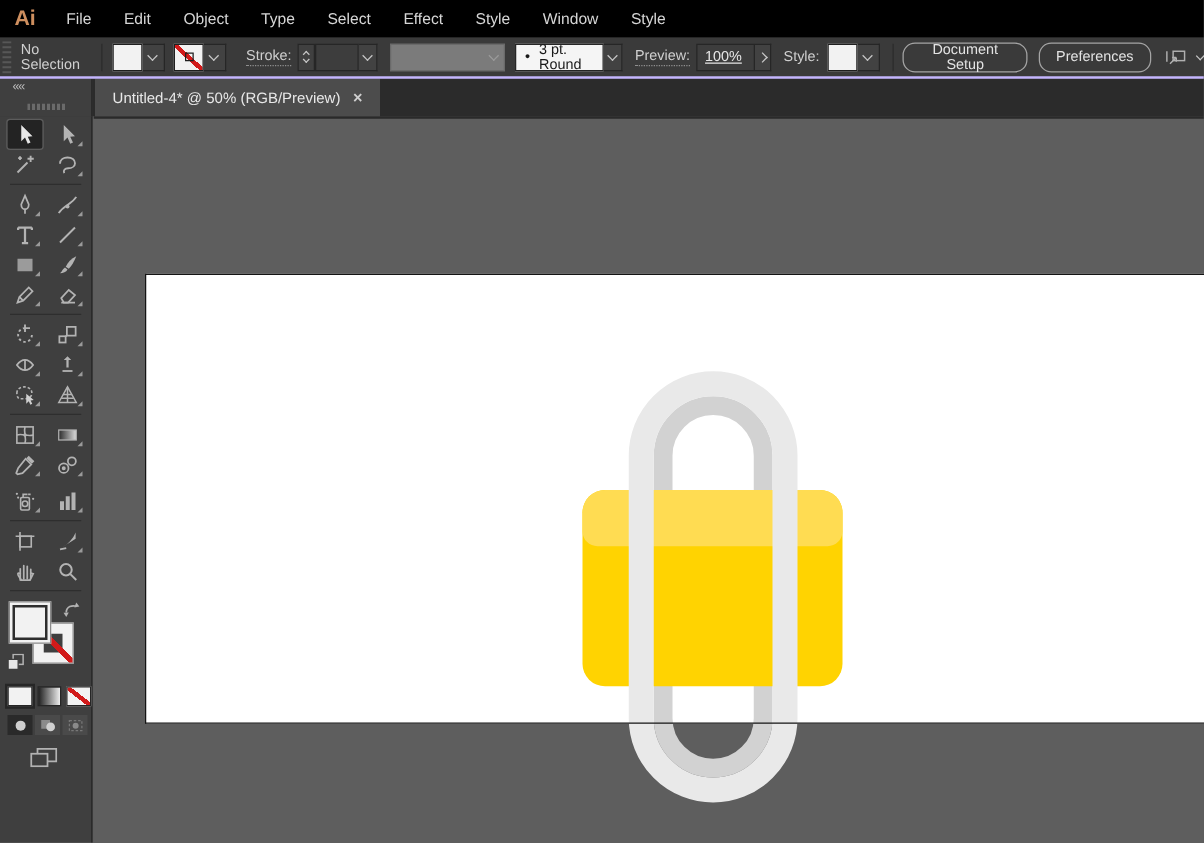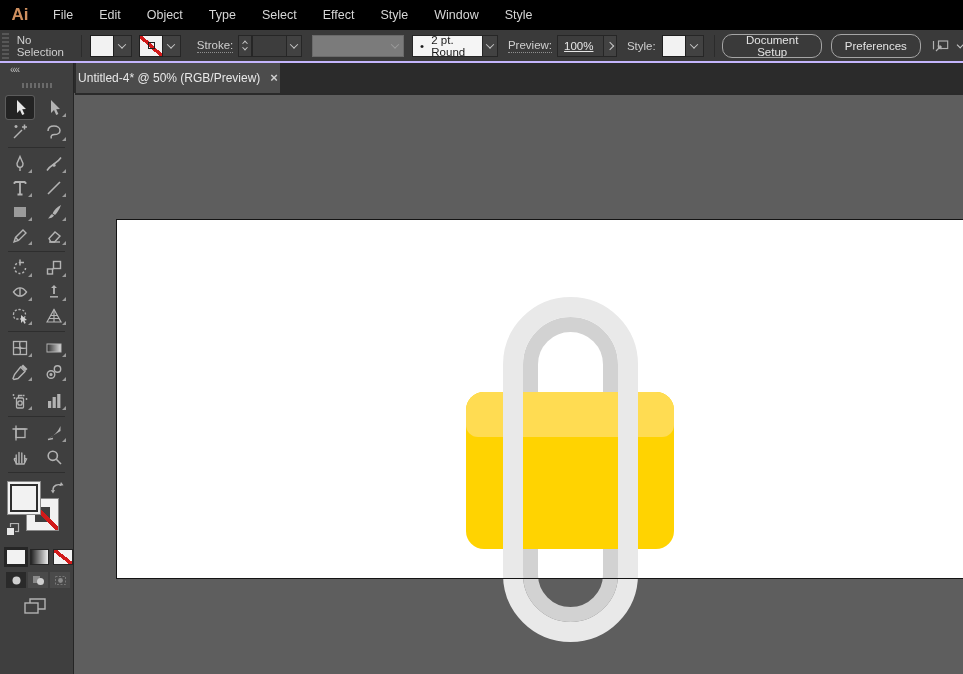--- a/index.html
+++ b/index.html
@@ -53,21 +53,21 @@
             display:flex; align-items:center; padding:0 13px; font-size:11.5px; background:transparent; }
   .v-div { width:1px; height:22px; background:#2b2b2b; }
 
   
   .tab-bar { position:absolute; left:0; top:62px; width:963px; height:31px; background:#2B2B2B; z-index:8; }
   .tabbar-toolzone { position:absolute; left:0; top:0; width:74px; height:31px; background:#3F3F3F;
                      border-right:1px solid #252525; }
   .collapse { position:absolute; left:10px; top:2px; color:#B9B9B9; font-size:10px; letter-spacing:-1px; }
   .tool-grip { position:absolute; left:22px; top:21px; width:30px; height:5px;
                background:repeating-linear-gradient(to right,#6a6a6a 0 2px,transparent 2px 4px); }
-  .doc-tab { position:absolute; left:76px; top:0; width:204px; height:31px; background:#4C4C4C;
+  .doc-tab { position:absolute; left:76px; top:0; width:228px; height:31px; background:#4C4C4C;
              display:flex; align-items:center; justify-content:center; gap:10px; color:#E8E8E8;
              font-size:12px; }
   .tab-close { color:#CFCFCF; font-size:13px; font-weight:bold; line-height:1; }
 
   
   .toolbar { position:absolute; left:0; top:93px; width:74px; bottom:0; background:#3F3F3F;
              border-right:1px solid #252525; z-index:7; padding-top:2px; }
   .tool-row { display:flex; justify-content:center; gap:6px; margin:1px 0; }
   .tool { width:28px; height:23px; display:flex; align-items:center; justify-content:center; position:relative; }
   .tool.active { background:#232323; border-radius:2px; outline:1px solid #5c5c5c; }
@@ -149,21 +149,21 @@
   <div class="combo-chev" style="height:22px;">
     <span class="chev"></span>
   </div>
 
   <div class="disabled-dd" style="margin-left:10px;">
     <span class="chev"></span>
   </div>
 
   <div class="brush-box" style="margin-left:8px;">
     <span style="width:22px; text-align:center;">•</span>
-    <span>2 pt. Round</span>
+    <span>3 pt. Round</span>
   </div>
   <div class="combo-chev" style="height:22px;">
     <span class="chev"></span>
   </div>
 
   <span class="cb-label cb-link" style="margin-left:10px;">Preview:</span>
   <div class="dark-field" style="width:55px; margin-left:5px; padding-left:6px;text-decoration:underline;">100%</div>
   <div class="combo-chev" style="height:22px; width:15px;">
     <span class="chev right"></span>
   </div>

